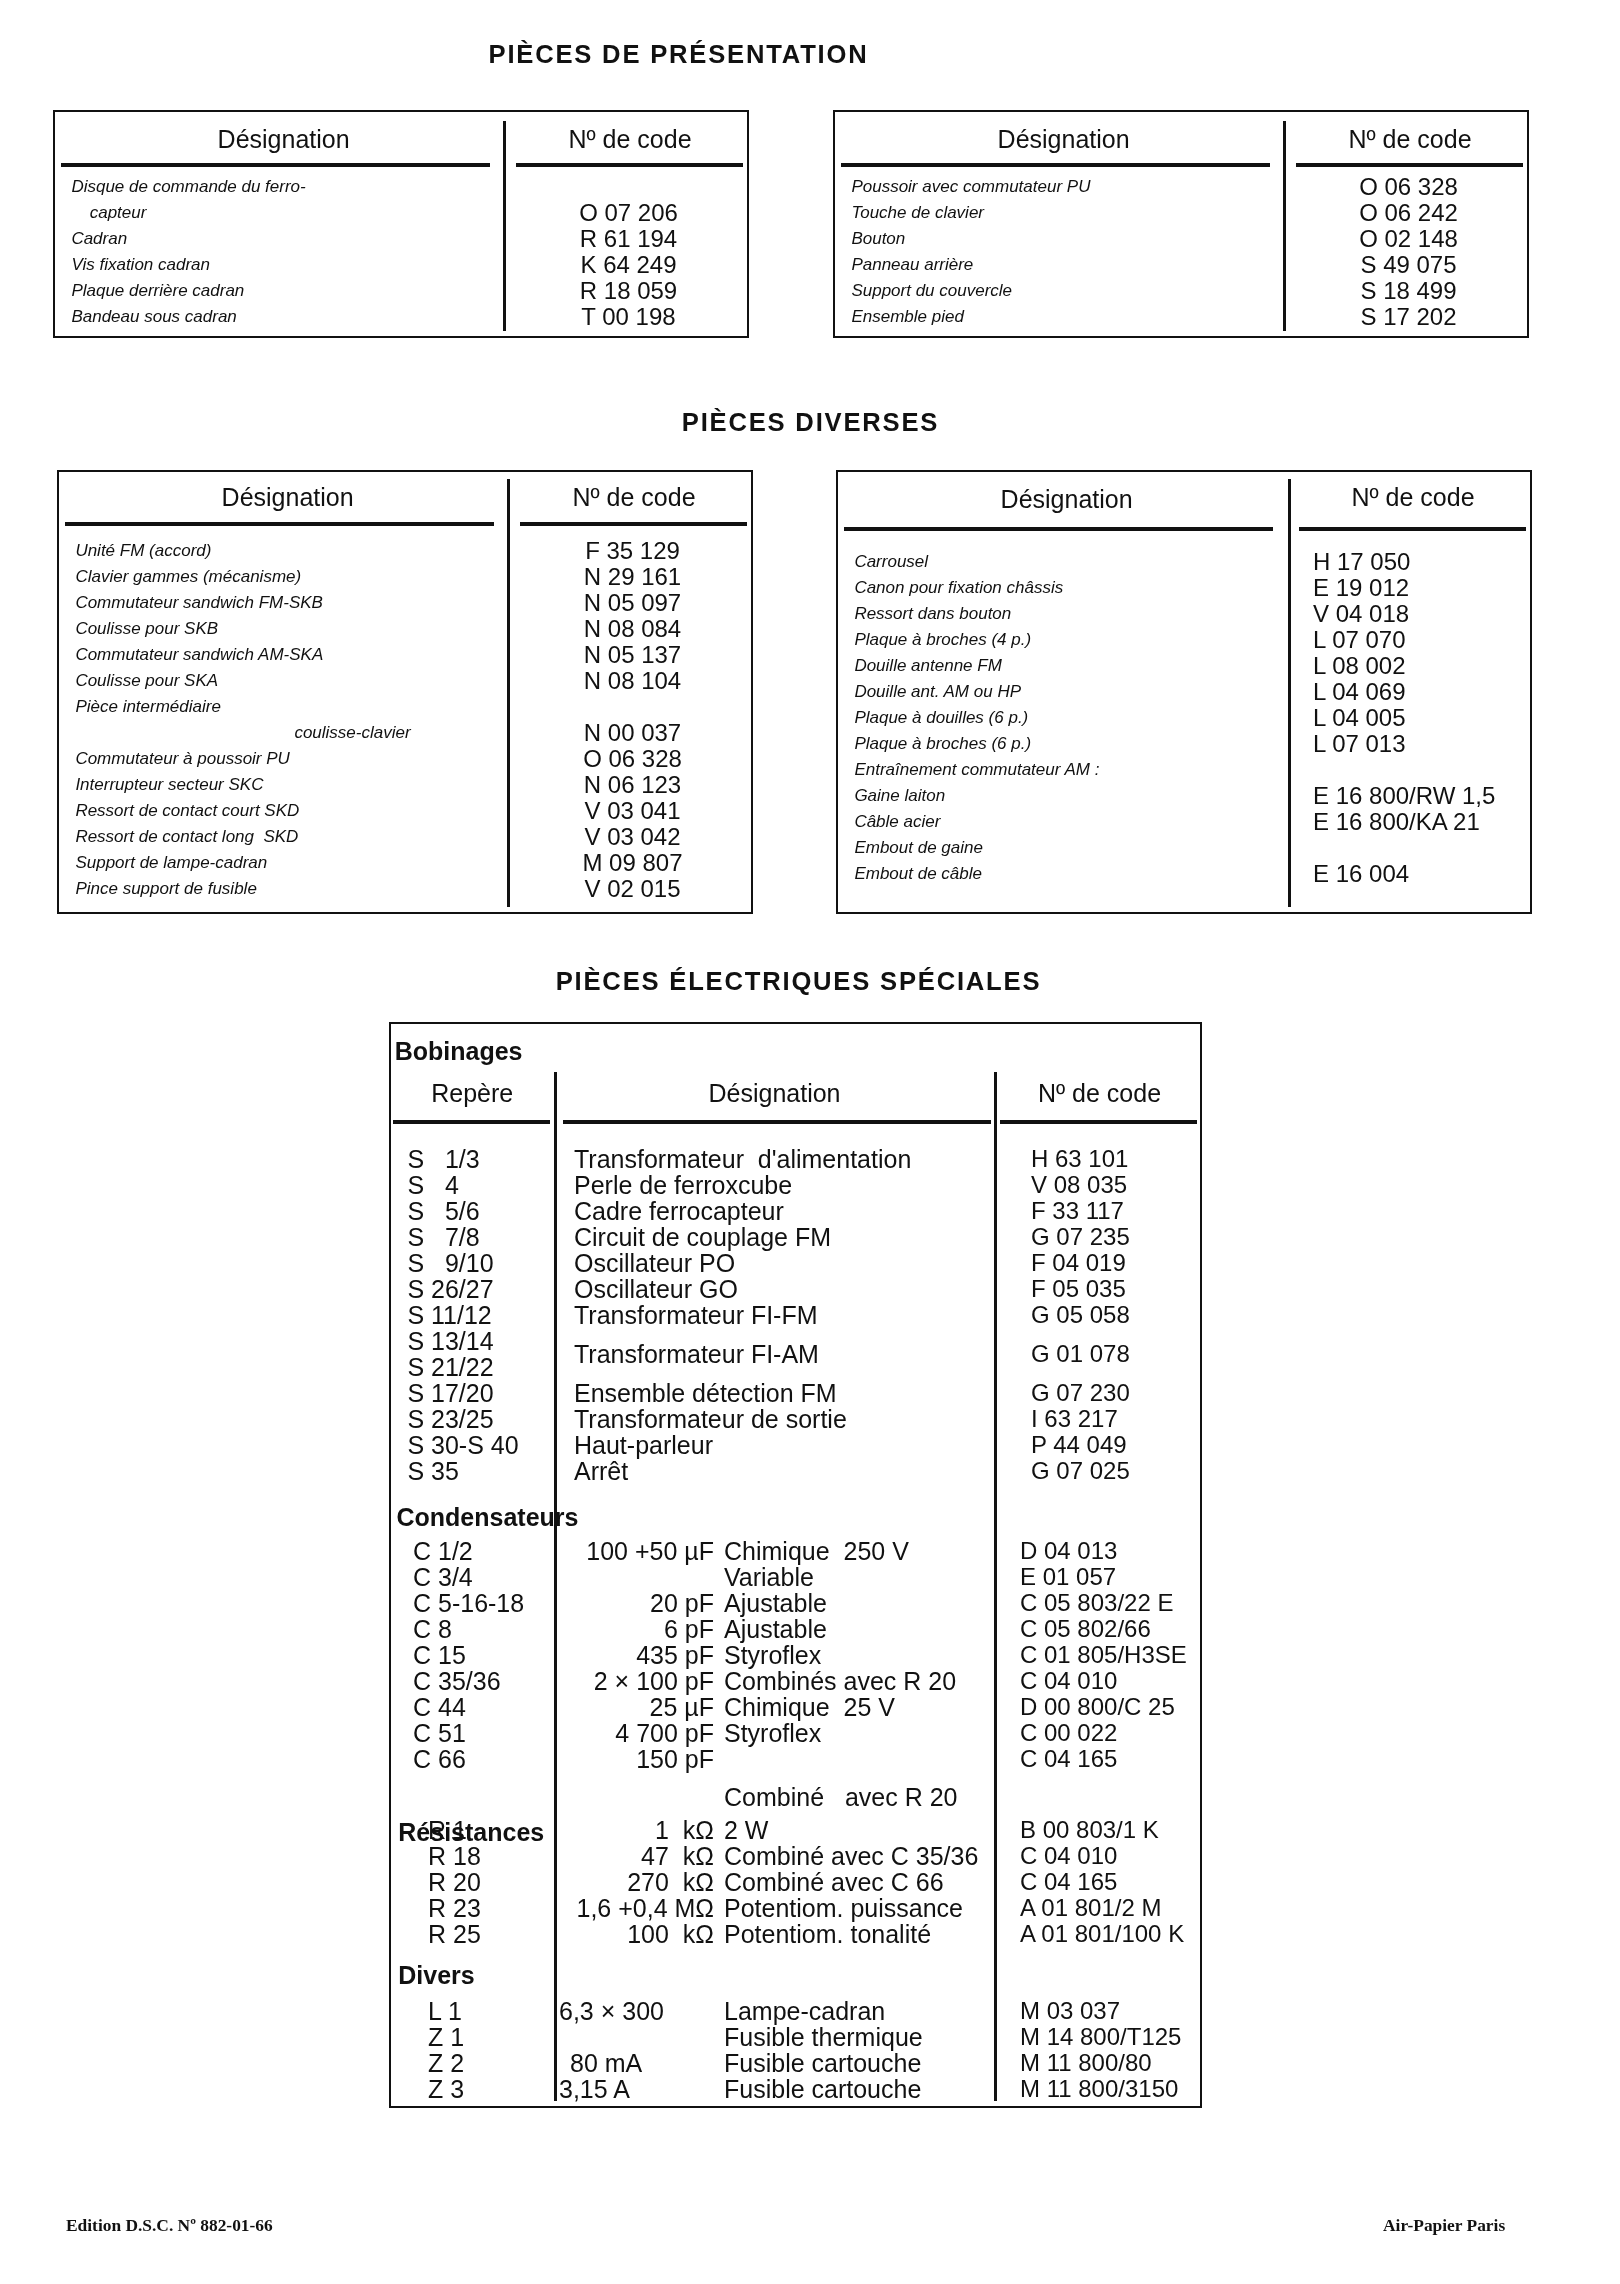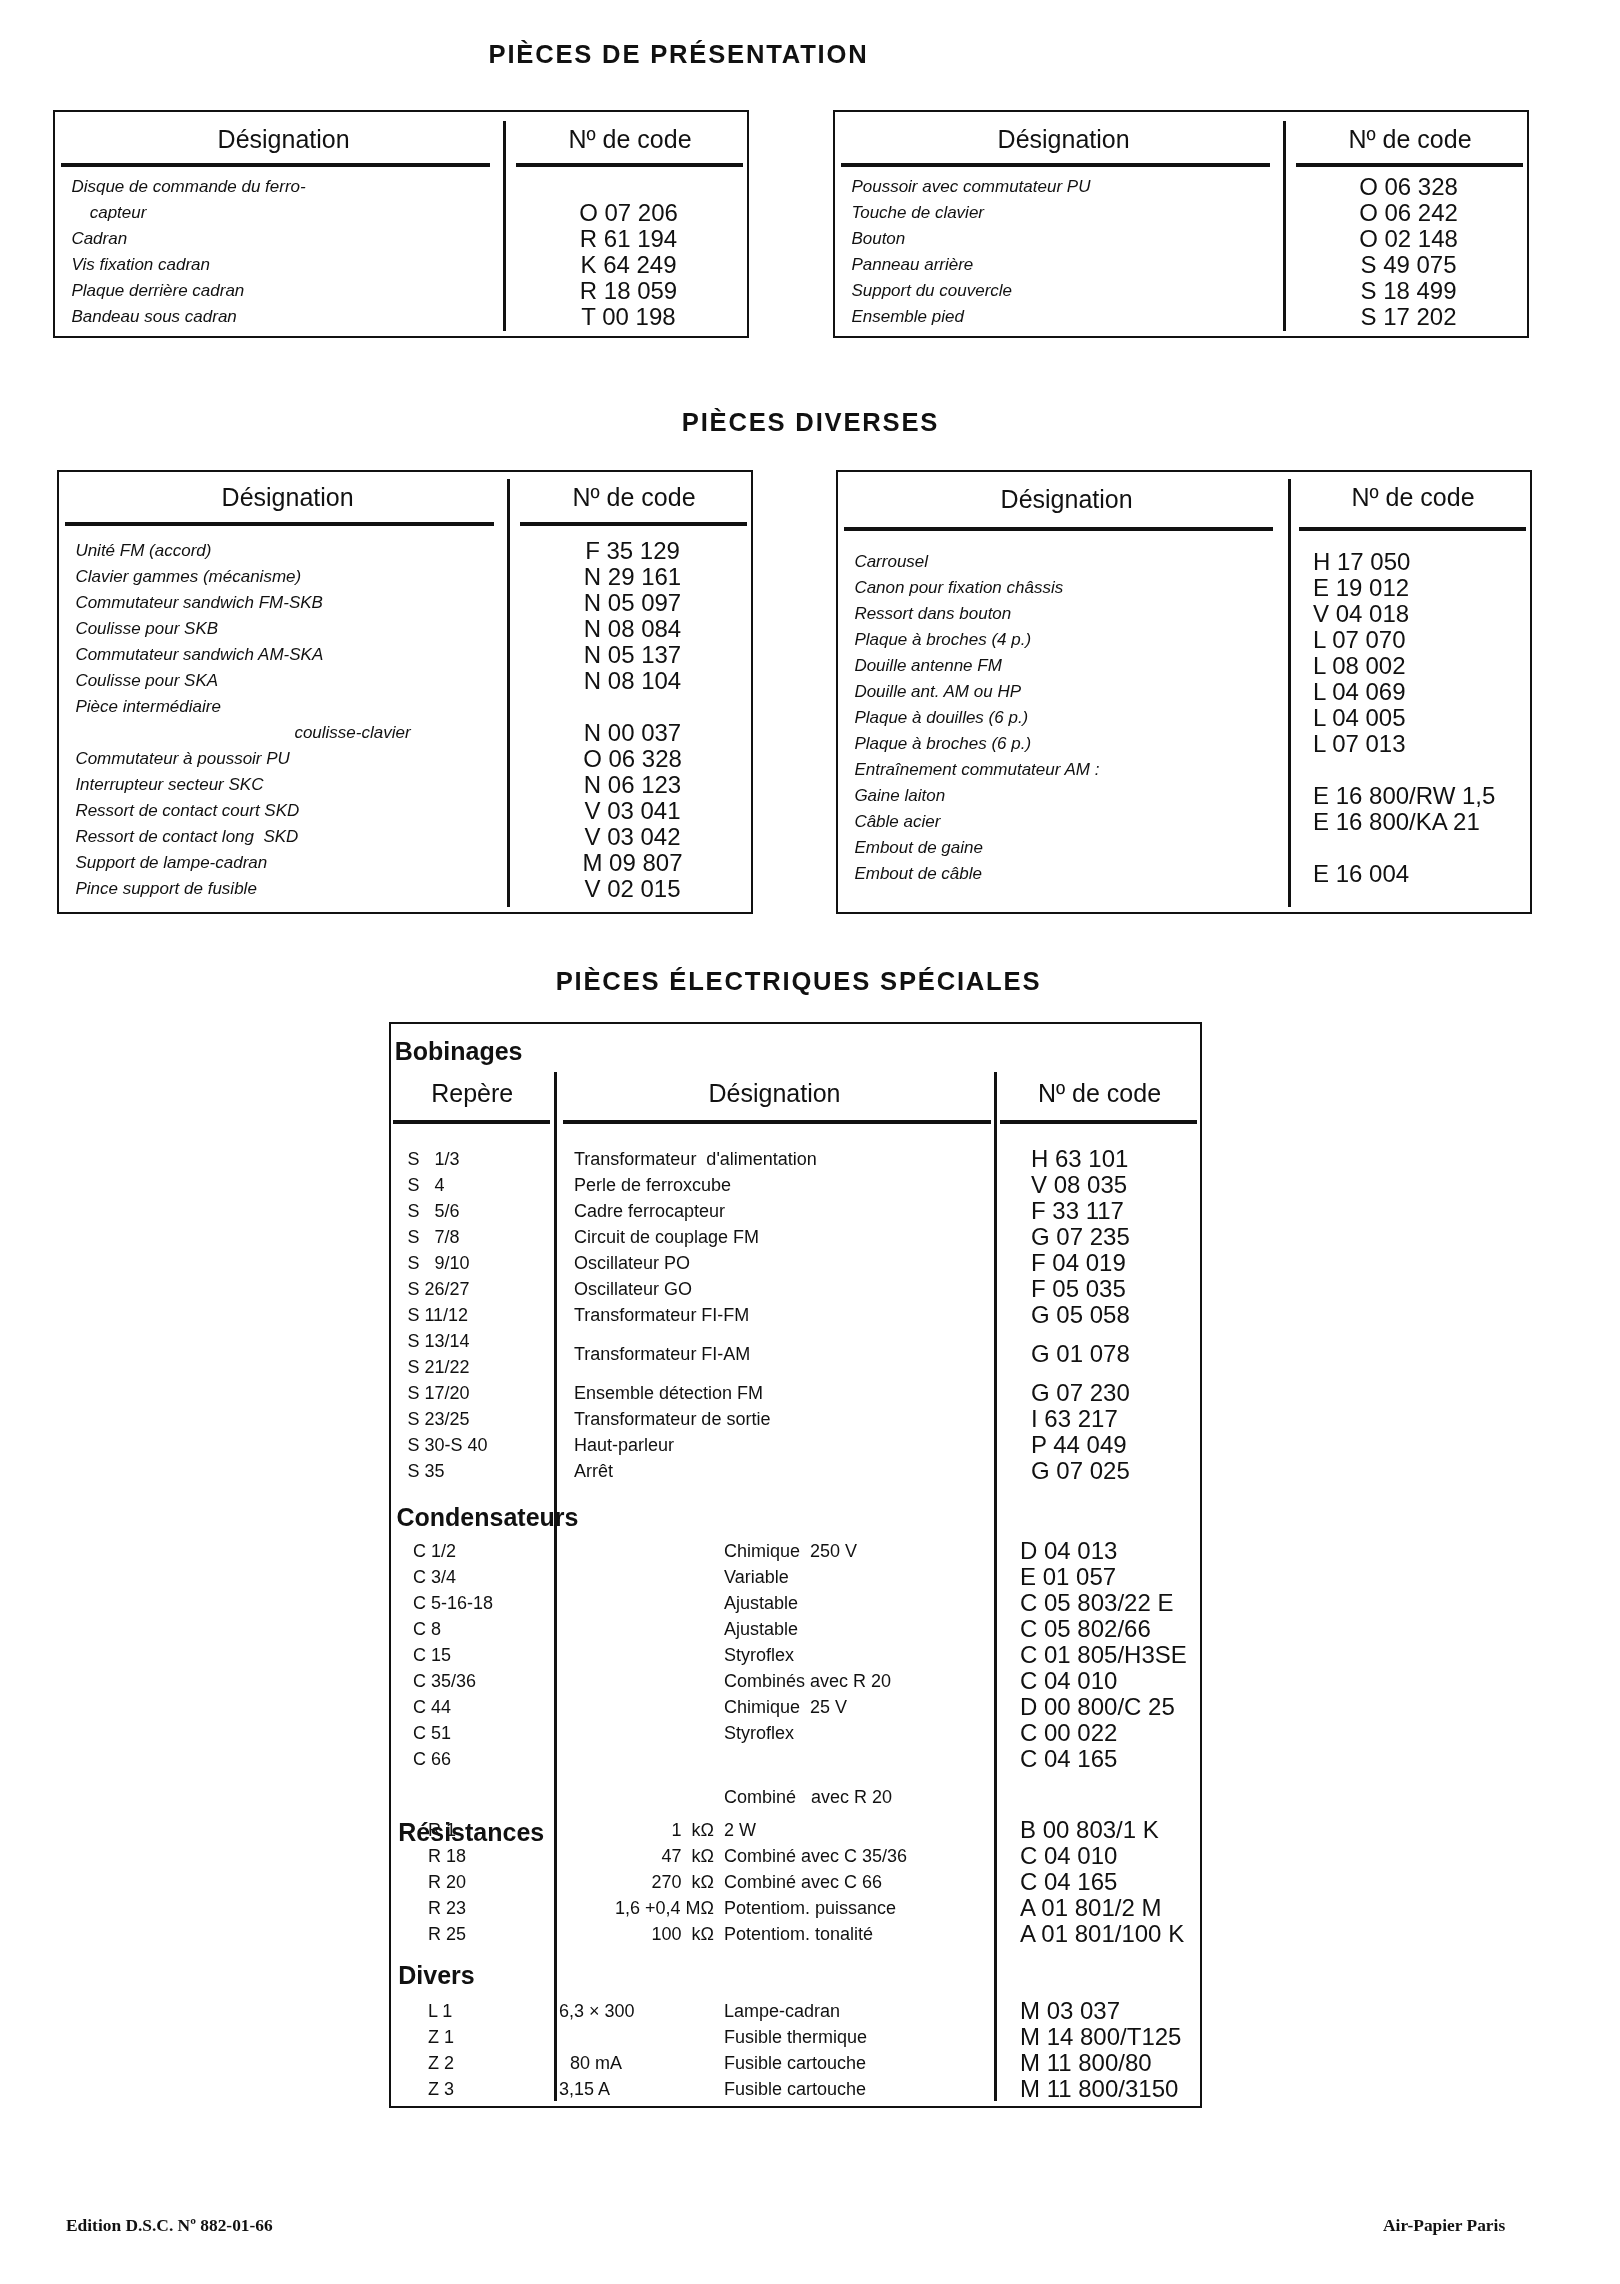--- a/index.html
+++ b/index.html
@@ -13,21 +13,21 @@
   .box .hrule{position:absolute;height:3.7px;background:#111;}
   .rows{position:absolute;font-size:17px;line-height:26px;font-style:italic;}
   .rows .row{white-space:nowrap;height:26px;}
   .codes{position:absolute;font-size:24px;line-height:26px;}
   .codes .row{white-space:nowrap;height:26px;}
   .center{text-align:center;}
   .indent{padding-left:18.3px;}
   .indent-far{padding-left:219px;}
   .grp{position:absolute;font-weight:bold;font-size:25px;}
   .footer{position:absolute;font-family:"Liberation Serif","DejaVu Serif",serif;font-weight:bold;font-size:17.4px;white-space:nowrap;}
-  .e-col{position:absolute;font-size:18px;line-height:26px;}
+  .e-col{position:absolute;font-size:25px;line-height:26px;}
   .e-col .row{white-space:nowrap;height:26px;}
   .right{text-align:right;}
 </style>
 </head>
 <body>
 
 <div class="page">
 
   <div class="section-title" style="left:0;width:1357px;top:40px;">PIÈCES DE PRÉSENTATION</div>
 
@@ -226,20 +226,31 @@
       <div class="row">C 1/2</div>
       <div class="row">C 3/4</div>
       <div class="row">C 5-16-18</div>
       <div class="row">C 8</div>
       <div class="row">C 15</div>
       <div class="row">C 35/36</div>
       <div class="row">C 44</div>
       <div class="row">C 51</div>
       <div class="row">C 66</div>
     </div>
+    <div class="e-col right" style="left:168px;top:514px;width:155px;">
+      <div class="row">100 +50 µF</div>
+      <div class="row"></div>
+      <div class="row">20 pF</div>
+      <div class="row">6 pF</div>
+      <div class="row">435 pF</div>
+      <div class="row">2 × 100 pF</div>
+      <div class="row">25 µF</div>
+      <div class="row">4 700 pF</div>
+      <div class="row">150 pF</div>
+    </div>
     <div class="e-col" style="left:333px;top:514px;width:269px;">
       <div class="row" style="white-space:pre;">Chimique  250 V</div>
       <div class="row">Variable</div>
       <div class="row">Ajustable</div>
       <div class="row">Ajustable</div>
       <div class="row">Styroflex</div>
       <div class="row">Combinés avec R 20</div>
       <div class="row" style="white-space:pre;">Chimique  25 V</div>
       <div class="row">Styroflex</div>
       <div class="row" style="white-space:pre;margin-top:38px;">Combiné   avec R 20</div>

